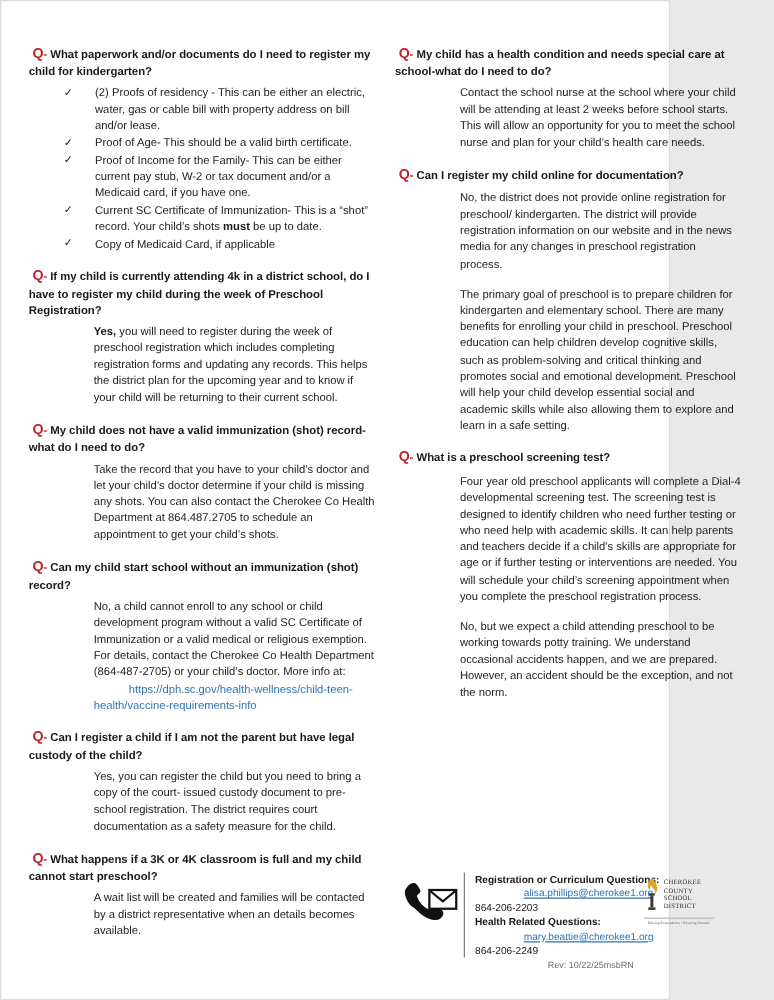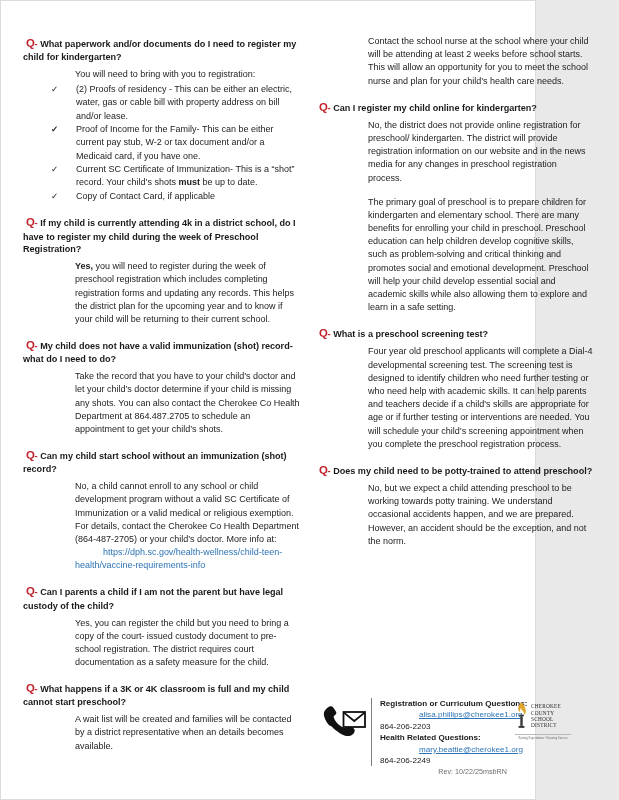--- a/index.html
+++ b/index.html
@@ -172,79 +172,78 @@
 <body>
 
 <div class="page">
 
   <div class="columns">
 
     <div class="col">
 
       <div class="qa">
         <p class="q-head"><span class="q-mark">Q</span><span class="q-dash">-</span> <span>What paperwork and/or documents do I need to register my child for kindergarten?</span></p>
-        <p class="a-lead">You will need to bring with you to registration:</p>
         <ul class="checklist">
           <li><span class="tick">✓</span><span>(2) Proofs of residency - This can be either an electric, water, gas or cable bill with property address on bill and/or lease.</span></li>
-          <li><span class="tick">✓</span></li>
+          <li><span class="tick">✓</span><span>Proof of Age- This should be a valid birth certificate.</span></li>
           <li><span class="tick">✓</span><span>Proof of Income for the Family- This can be either current pay stub, W-2 or tax document and/or a Medicaid card, if you have one.</span></li>
           <li><span class="tick">✓</span><span id="ck3">Current SC Certificate of Immunization- This is a “shot” record. Your child’s shots <b class="strong">must</b> be up to date.</span></li>
-          <li><span class="tick">✓</span><span>Copy of Contact Card, if applicable</span></li>
+          <li><span class="tick">✓</span><span>Copy of Medicaid Card, if applicable</span></li>
         </ul>
       </div>
 
       <div class="qa">
         <p class="q-head"><span class="q-mark">Q</span><span class="q-dash">-</span> <span>If my child is currently attending 4k in a district school, do I have to register my child during the week of Preschool Registration?</span></p>
         <p class="a-body"><b class="strong">Yes,</b><span> you will need to register during the week of preschool registration which includes completing registration forms and updating any records. This helps the district plan for the upcoming year and to know if your child will be returning to their current school.</span></p>
       </div>
 
       <div class="qa">
         <p class="q-head"><span class="q-mark">Q</span><span class="q-dash">-</span> <span>My child does not have a valid immunization (shot) record-what do I need to do?</span></p>
         <p class="a-body">Take the record that you have to your child’s doctor and let your child’s doctor determine if your child is missing any shots. You can also contact the Cherokee Co Health Department at 864.487.2705 to schedule an appointment to get your child’s shots.</p>
       </div>
 
       <div class="qa">
         <p class="q-head"><span class="q-mark">Q</span><span class="q-dash">-</span> <span>Can my child start school without an immunization (shot) record?</span></p>
         <p class="a-body"><span>No, a child cannot enroll to any school or child development program without a valid SC Certificate of Immunization or a valid medical or religious exemption. For details, contact the Cherokee Co Health Department (864-487-2705) or your child’s doctor.  More info at: </span><a class="link" href="#">https://dph.sc.gov/health-wellness/child-teen-health/vaccine-requirements-info</a></p>
       </div>
 
       <div class="qa">
-        <p class="q-head"><span class="q-mark">Q</span><span class="q-dash">-</span> <span>Can I parents a child if I am not the parent but have legal custody of the child?</span></p>
+        <p class="q-head"><span class="q-mark">Q</span><span class="q-dash">-</span> <span>Can I register a child if I am not the parent but have legal custody of the child?</span></p>
         <p class="a-body">Yes, you can register the child but you need to bring a copy of the court- issued custody document to pre-school registration. The district requires court documentation as a safety measure for the child.</p>
       </div>
 
       <div class="qa">
         <p class="q-head"><span class="q-mark">Q</span><span class="q-dash">-</span> <span>What happens if a 3K or 4K classroom is full and my child cannot start preschool?</span></p>
         <p class="a-body">A wait list will be created and families will be contacted by a district representative when an details becomes available.</p>
       </div>
 
     </div>
 
     <div class="col">
 
       <div class="qa">
+        <p class="q-head"><span class="q-mark">Q</span><span class="q-dash">-</span> <span>My child has a health condition and needs special care at school-what do I need to do?</span></p>
         <p class="a-body">Contact the school nurse at the school where your child will be attending at least 2 weeks before school starts. This will allow an opportunity for you to meet the school nurse and plan for your child’s health care needs.</p>
       </div>
 
       <div class="qa">
-        <p class="q-head"><span class="q-mark">Q</span><span class="q-dash">-</span> <span>Can I register my child online for kindergarten?</span></p>
+        <p class="q-head"><span class="q-mark">Q</span><span class="q-dash">-</span> <span>Can I register my child online for documentation?</span></p>
         <p class="a-body">No, the district does not provide online registration for preschool/ kindergarten. The district will provide registration information on our website and in the news media for any changes in preschool registration process.</p>
       </div>
 
       <div class="qa">
         <p class="a-body">The primary goal of preschool is to prepare children for kindergarten and elementary school. There are many benefits for enrolling your child in preschool. Preschool education can help children develop cognitive skills, such as problem-solving and critical thinking and promotes social and emotional development. Preschool will help your child develop essential social and academic skills while also allowing them to explore and learn in a safe setting.</p>
       </div>
 
       <div class="qa">
         <p class="q-head"><span class="q-mark">Q</span><span class="q-dash">-</span> <span>What is a preschool screening test?</span></p>
         <p class="a-body"><span class="ulined">Four year old</span><span> preschool applicants will complete a Dial-4 developmental screening test. The screening test is designed to identify children who need further testing or who need help with academic skills. It can help parents and teachers decide if a child's skills are appropriate for age or if further testing or interventions are needed. You will schedule your child’s screening appointment when you complete the preschool registration process.</span></p>
       </div>
 
       <div class="qa">
-        <p class="q-head"><span class="q-mark">Q</span><span class="q-dash">-</span> <span>Does my child need to be potty-trained to attend preschool?</span></p>
         <p class="a-body">No, but we expect a child attending preschool to be working towards potty training. We understand occasional accidents happen, and we are prepared.  However, an accident should be the exception, and not the norm.</p>
       </div>
 
     </div>
   </div>
 
   <div class="footer">
     <div class="icon-stack">
       <svg width="46" height="32" viewBox="0 0 46 32">
         <path d="M6.2 4.0c2.0-1.9 4.6-2.3 6.0-0.6 1.3 1.6 2.4 3.3 2.9 4.6 0.6 1.5-0.1 2.4-1.3 3.2-1.0 0.7-1.4 1.3-1.0 2.4 0.7 2.2 2.3 4.7 4.2 6.5 1.9 1.8 4.0 3.0 5.6 3.5 1.2 0.4 1.9-0.1 2.5-1.2 0.7-1.3 1.7-2.0 3.1-1.3 1.3 0.6 3.1 1.9 4.6 3.3 1.6 1.5 1.0 4.1-1.0 5.9-2.2 2.0-5.6 2.4-9.6 0.7-4.0-1.7-8.3-5.0-11.8-8.7C7.0 21.0 4.3 16.5 3.2 12.4 2.1 8.4 3.7 6.3 6.2 4.0z" fill="#111111"></path>

